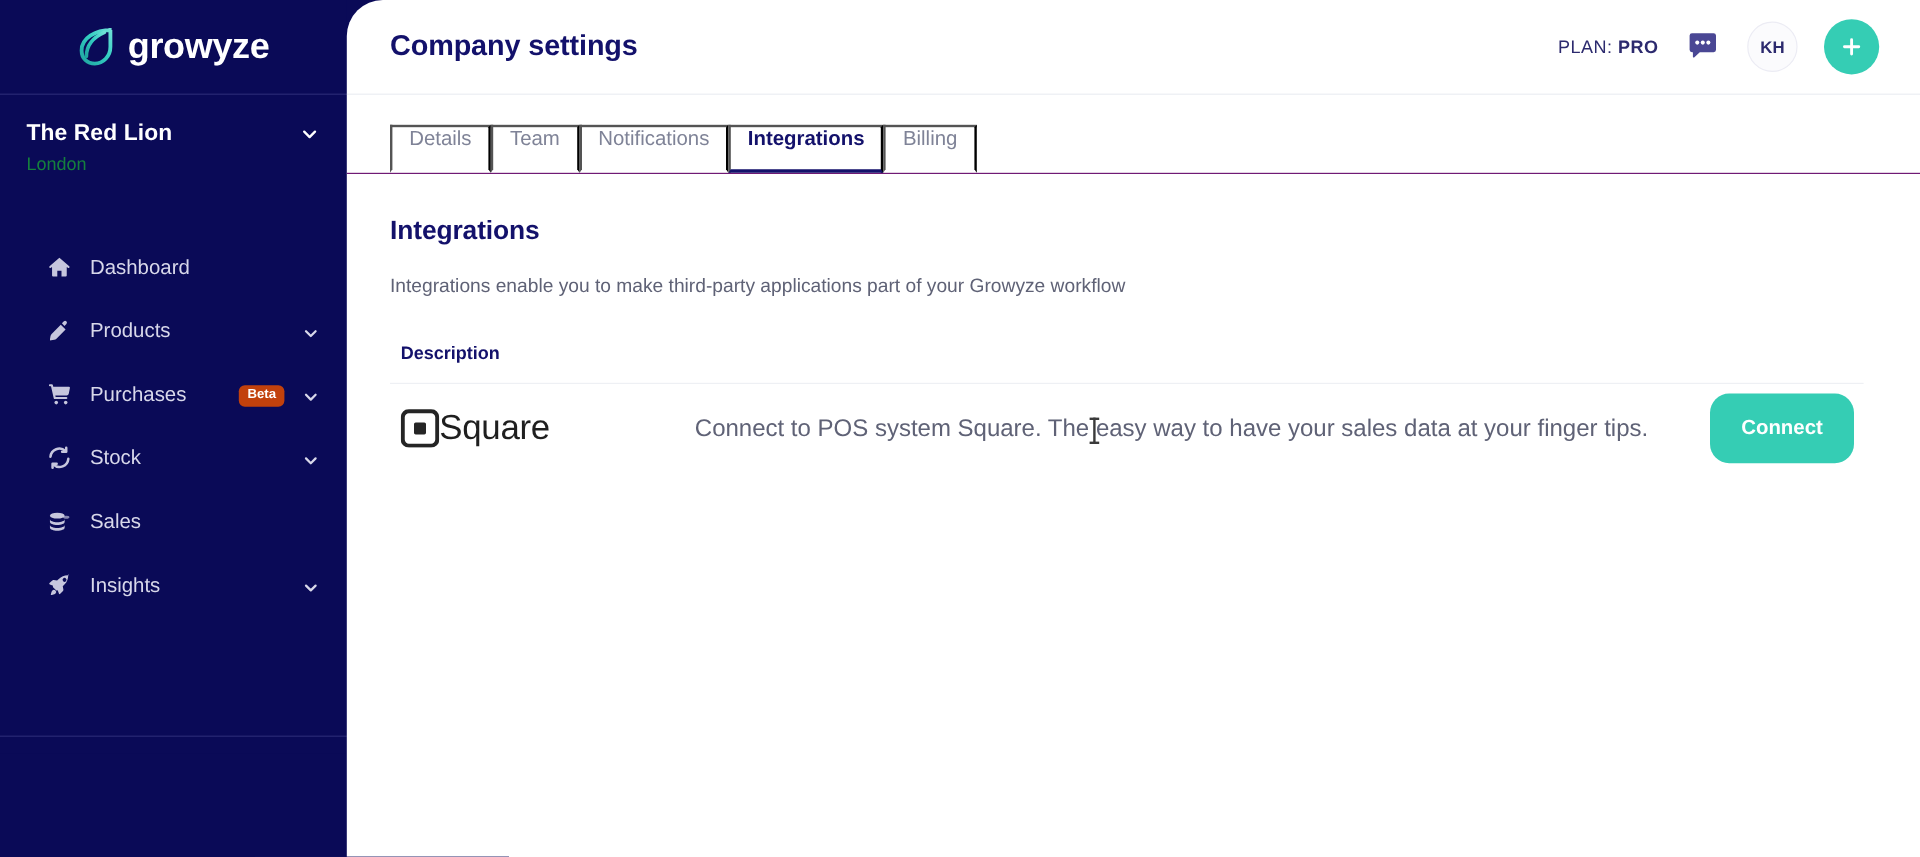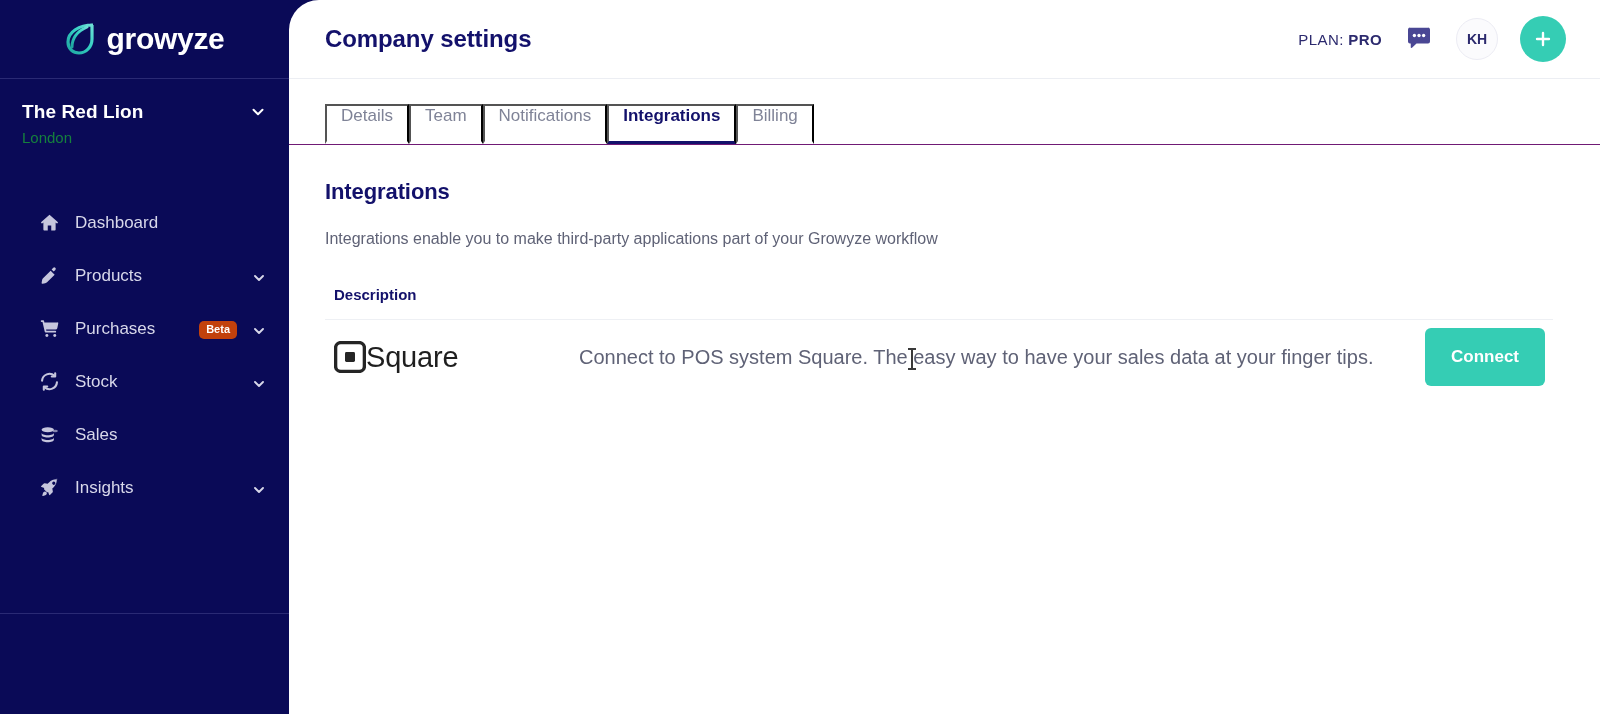--- a/index.html
+++ b/index.html
@@ -252,21 +252,21 @@
     font-size: 20px;
     color: #5f6276;
   }
   .cell-action { margin-left: auto; padding-right: 8px; }
   .connect-btn {
     background: #35cdb4;
     color: #ffffff;
     font-size: 17px;
     font-weight: 700;
     border: none;
-    border-radius: 6px;
+    border-radius: 16px;
     padding: 19px 26px;
     cursor: pointer;
     font-family: inherit;
   }
 
   .text-cursor {
     position: absolute;
     left: 622px;
     top: 348px;
     width: 2px;

